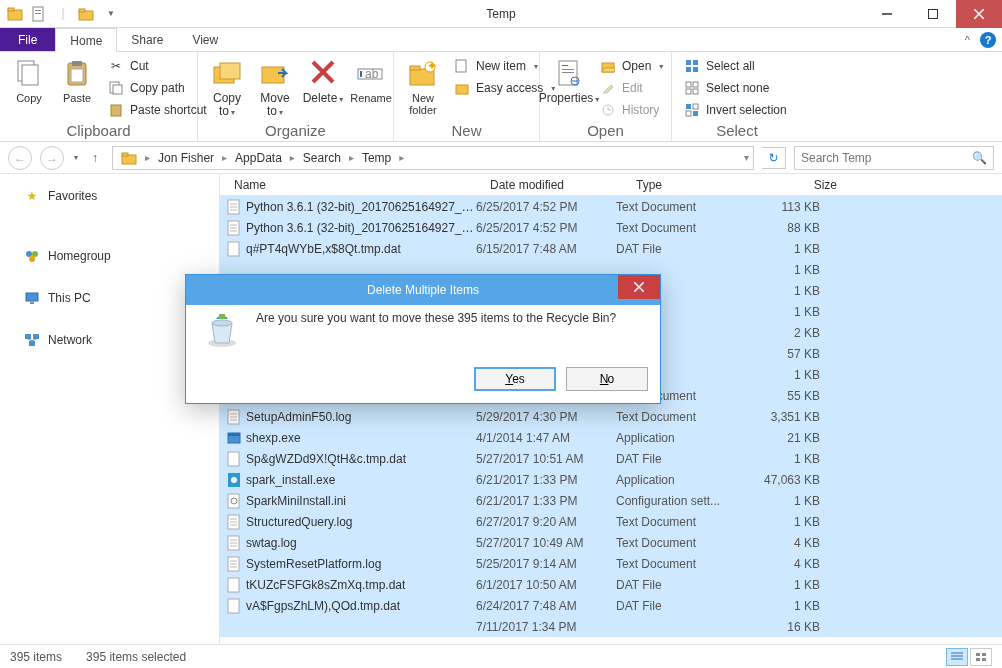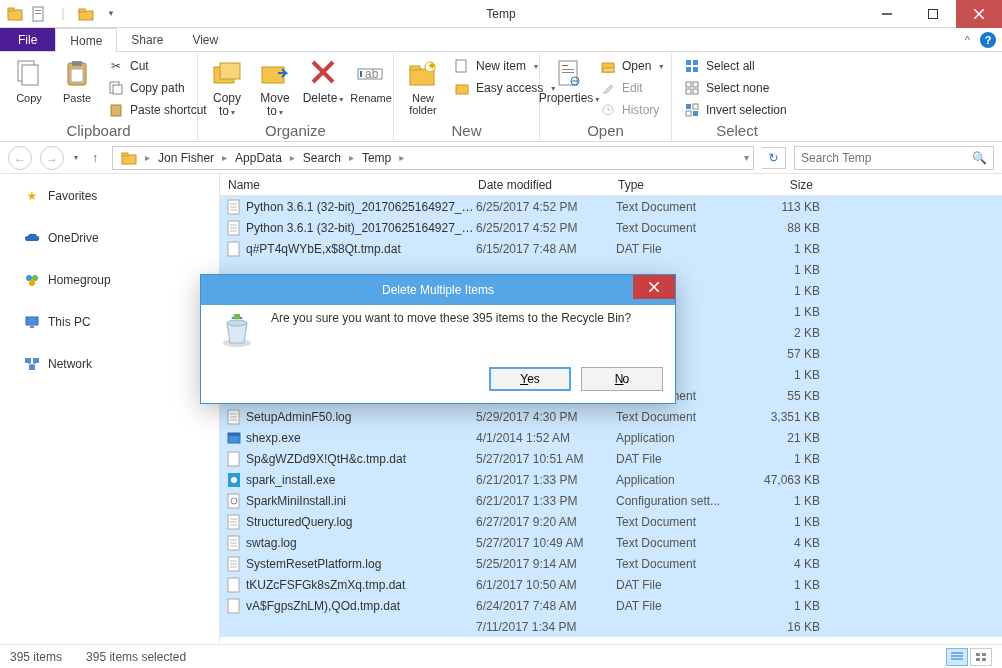--- a/index.html
+++ b/index.html
@@ -49,21 +49,21 @@
 
 
 .main { display: flex; height: 470px; }
 .navpane { width: 220px; border-right: 1px solid #e5e5e5; padding: 10px 0; }
 .navitem { display: flex; align-items: center; gap: 8px; padding: 4px 8px 4px 24px; font-size: 12px; color: #333; }
 .navitem .nico { width: 16px; height: 16px; display: flex; align-items: center; justify-content: center; }
 .navgap { height: 18px; }
 
 .listarea { flex: 1; overflow: hidden; position: relative; }
 .colheaders { display: flex; height: 22px; border-bottom: 1px solid #e5e5e5; align-items: center; font-size: 12px; color: #333; }
-.colheaders .col { padding: 0 8px; border-right: 1px solid transparent; }
+.colheaders .col { padding: 0 8px; border-right: 1px solid transparent; margin-left: 6px; }
 .col-name { width: 250px; }
 .col-date { width: 140px; }
 .col-type { width: 130px; }
 .col-size { width: 82px; text-align: right; }
 
 .filerows { overflow-y: scroll; height: 446px; }
 .filerow { display: flex; align-items: center; height: 21px; font-size: 12px; color: #333; padding-left: 6px; }
 .filerow.sel { background: #cde8ff; }
 .filerow .fico { width: 16px; height: 16px; margin-right: 4px; display: flex; align-items: center; justify-content: center; }
 .filerow .fname { width: 230px; white-space: nowrap; overflow: hidden; text-overflow: ellipsis; }
@@ -71,21 +71,21 @@
 .filerow .ftype { width: 130px; color: #555; white-space: nowrap; overflow: hidden; text-overflow: ellipsis; }
 .filerow .fsize { width: 74px; text-align: right; color: #555; }
 
 
 .statusbar { height: 24px; border-top: 1px solid #e5e5e5; display: flex; align-items: center; padding: 0 10px; font-size: 12px; color: #555; gap: 24px; }
 .statusbar .viewbtns { margin-left: auto; display: flex; gap: 2px; }
 .statusbar .viewbtn { width: 22px; height: 18px; border: 1px solid #ccc; display: flex; align-items: center; justify-content: center; }
 .statusbar .viewbtn.active { background: #cde8ff; border-color: #7ab8e8; }
 
 
-.dialog { position: absolute; left: 200px; top: 274px; width: 476px; background: #fff; border: 1px solid #3a90d8; box-shadow: 0 6px 24px rgba(0,0,0,0.25); }
+.dialog { position: absolute; left: 185px; top: 274px; width: 476px; background: #fff; border: 1px solid #3a90d8; box-shadow: 0 6px 24px rgba(0,0,0,0.25); }
 .dialog .dtitle { height: 30px; background: #56a5e6; display: flex; align-items: center; justify-content: center; color: #fff; position: relative; font-size: 12px; }
 .dialog .dclose { position: absolute; right: 0; top: 0; width: 42px; height: 24px; background: #c84040; color: #fff; display: flex; align-items: center; justify-content: center; }
 .dialog .dbody { padding: 4px 16px 12px 16px; display: flex; gap: 14px; align-items: flex-start; }
 .dialog .dico { width: 40px; height: 40px; }
 .dialog .dmsg { font-size: 12px; color: #333; padding-top: 2px; }
 .dialog .dbtns { display: flex; justify-content: flex-end; gap: 10px; padding: 6px 12px 12px 12px; }
 .dialog .dbtn { min-width: 82px; height: 24px; border: 1px solid #aaa; background: #f3f3f3; display: flex; align-items: center; justify-content: center; font-size: 12px; }
 .dialog .dbtn.default { border: 2px solid #56a5e6; }
 .dialog .dbtn u { text-decoration: underline; }
 
@@ -416,28 +416,20 @@
   </div>
 </div>
 
 <div class="main">
   <div class="navpane">
     <div class="navitem">
         <span class="nico" style="color:#e8b400">★</span>
         <span>Favorites</span>
       </div>
     <div class="navgap"></div>
-    <div class="navitem">
-        <span class="nico">
-          <svg width="16" height="12">
-            <path d="M3 9 Q1 9 1 6 Q1 4 4 4 Q5 1 9 2 Q12 1 13 4 Q16 4 15 7 Q15 9 12 9 Z" fill="#2a6fb8"></path>
-          </svg>
-        </span>
-        <span>OneDrive</span>
-      </div>
     <div class="navgap"></div>
     <div class="navitem">
         <span class="nico">
           <svg width="16" height="14">
             <circle cx="5" cy="5" r="3" fill="#4a90d6"></circle>
             <circle cx="11" cy="5" r="3" fill="#7bb84a"></circle>
             <circle cx="8" cy="10" r="3" fill="#e8a700"></circle>
           </svg>
         </span>
         <span>Homegroup</span>
@@ -585,21 +577,21 @@
           <span class="fsize">3,351 KB</span>
         </div>
         <div class="filerow sel">
           <span class="fico">
             <svg width="14" height="16">
               <rect x="1" y="3" width="12" height="10" fill="#4a90d6" stroke="#2a6fb8"></rect>
               <rect x="1" y="3" width="12" height="3" fill="#2a6fb8"></rect>
             </svg>
           </span>
           <span class="fname">shexp.exe</span>
-          <span class="fdate">4/1/2014 1:52 AM</span>
+          <span class="fdate">4/1/2014 1:47 AM</span>
           <span class="ftype">Application</span>
           <span class="fsize">21 KB</span>
         </div>
         <div class="filerow sel">
           <span class="fico">
             <svg width="14" height="16">
               <rect x="1" y="1" width="11" height="14" fill="#fff" stroke="#aaa"></rect>
             </svg>
           </span>
           <span class="fname">Sp&amp;gWZDd9X!QtH&amp;c.tmp.dat</span>

